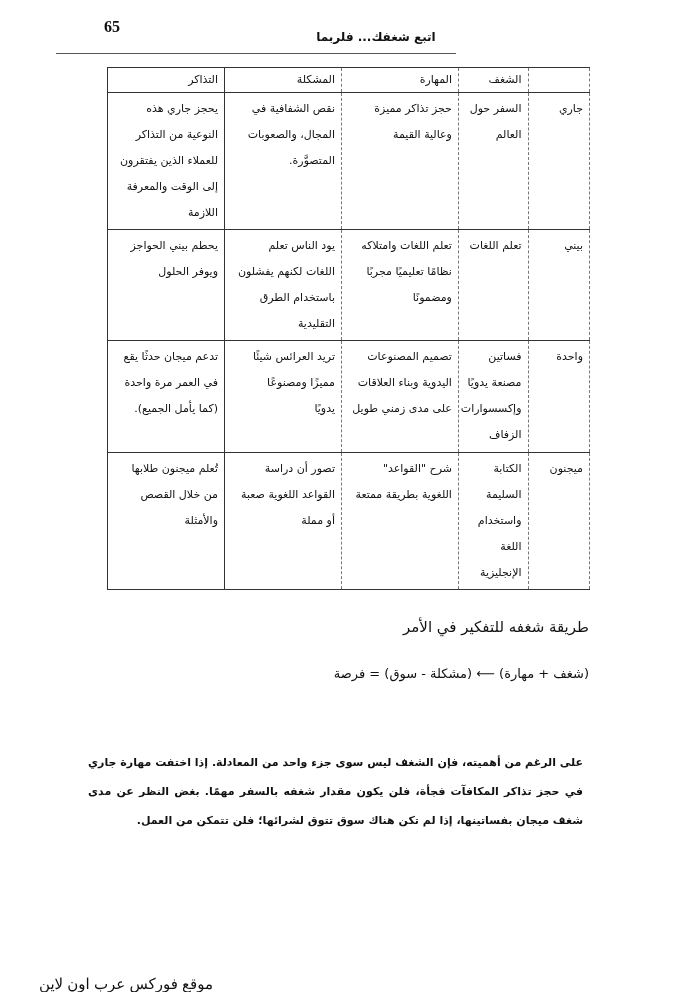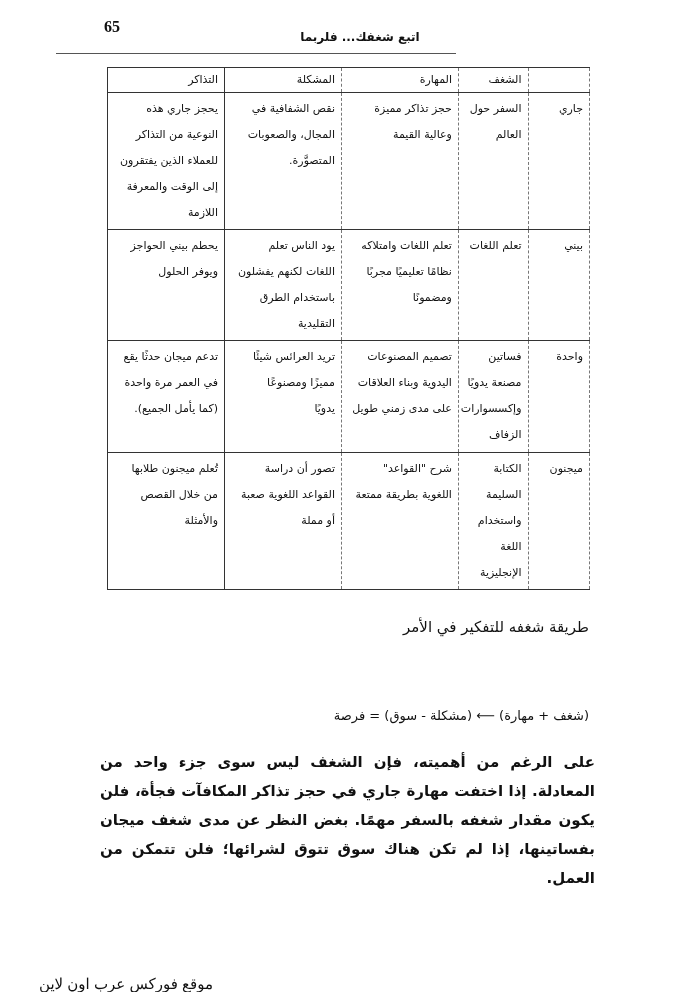--- a/index.html
+++ b/index.html
@@ -5,21 +5,21 @@
   html, body { margin: 0; padding: 0; background: #ffffff; }
   body {
     width: 699px; height: 992px; position: relative; overflow: hidden;
     font-family: "DejaVu Sans", sans-serif; color: #111;
   }
   .page-number {
     position: absolute; left: 104px; top: 18px;
     font-family: "Liberation Serif", serif; font-weight: bold; font-size: 16px;
   }
   .running-head {
-    position: absolute; left: 260px; top: 30px; width: 200px; text-align: center;
+    position: absolute; left: 276px; top: 30px; width: 200px; text-align: center;
     direction: rtl; font-weight: bold; font-size: 12px;
   }
   .header-rule {
     position: absolute; left: 56px; top: 53px; width: 400px; height: 1px; background: #555;
   }
   table.grid {
     position: absolute; left: 107px; top: 67px; width: 483px;
     border-collapse: collapse; direction: rtl; table-layout: fixed;
     font-size: 11px; line-height: 26px;
   }
@@ -32,26 +32,26 @@
   table.grid tr.row1 td { height: 130px; text-align: right; }
   table.grid tr.row2 td { height: 100px; }
   table.grid tr.row3 td { height: 105px; text-align: right; }
   table.grid tr.row4 td { height: 130px; }
   .cell-text { white-space: pre-line; }
   .section-title {
     position: absolute; right: 110px; top: 618px; direction: rtl;
     font-size: 15px;
   }
   .equation {
-    position: absolute; right: 110px; top: 708px; direction: rtl;
+    position: absolute; right: 110px; top: 666px; direction: rtl;
     font-size: 13px;
   }
   .paragraph {
-    position: absolute; left: 100px; width: 495px; top: 748px; direction: rtl;
-    text-align: justify; font-size: 15px; line-height: 29px; font-weight: bold;
+    position: absolute; left: 88px; width: 495px; top: 748px; direction: rtl;
+    text-align: justify; font-size: 11px; line-height: 29px; font-weight: bold;
   }
   .watermark {
     position: absolute; left: 6px; top: 928px; font-family: "Liberation Sans", sans-serif; margin-top: 47px;
   }
   .watermark .ar { direction: rtl; text-align: center; font-size: 15px; width: 240px; }
   .watermark .url { font-size: 12px; }
 </style>
 </head>
 <body>
 

